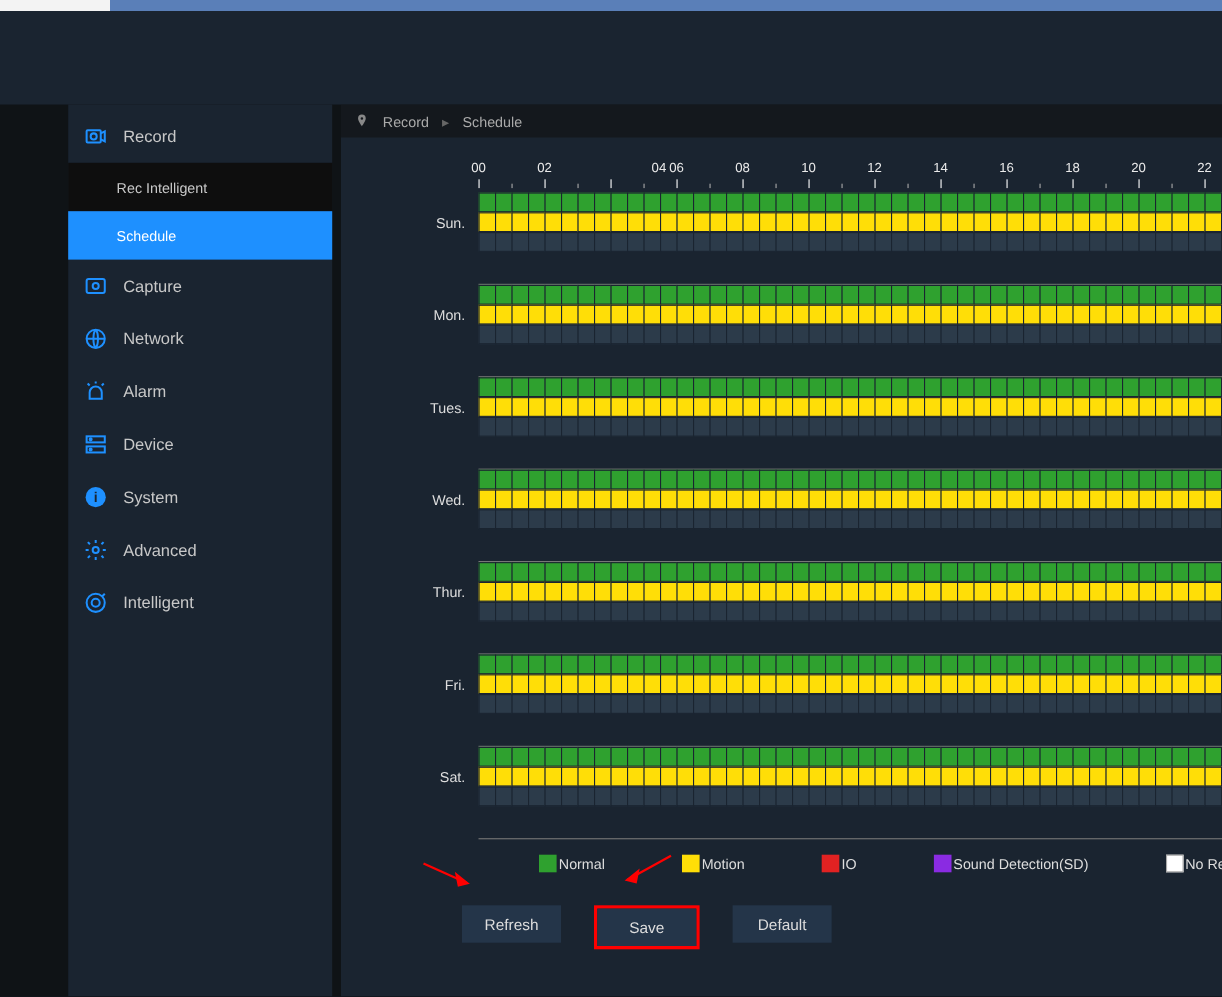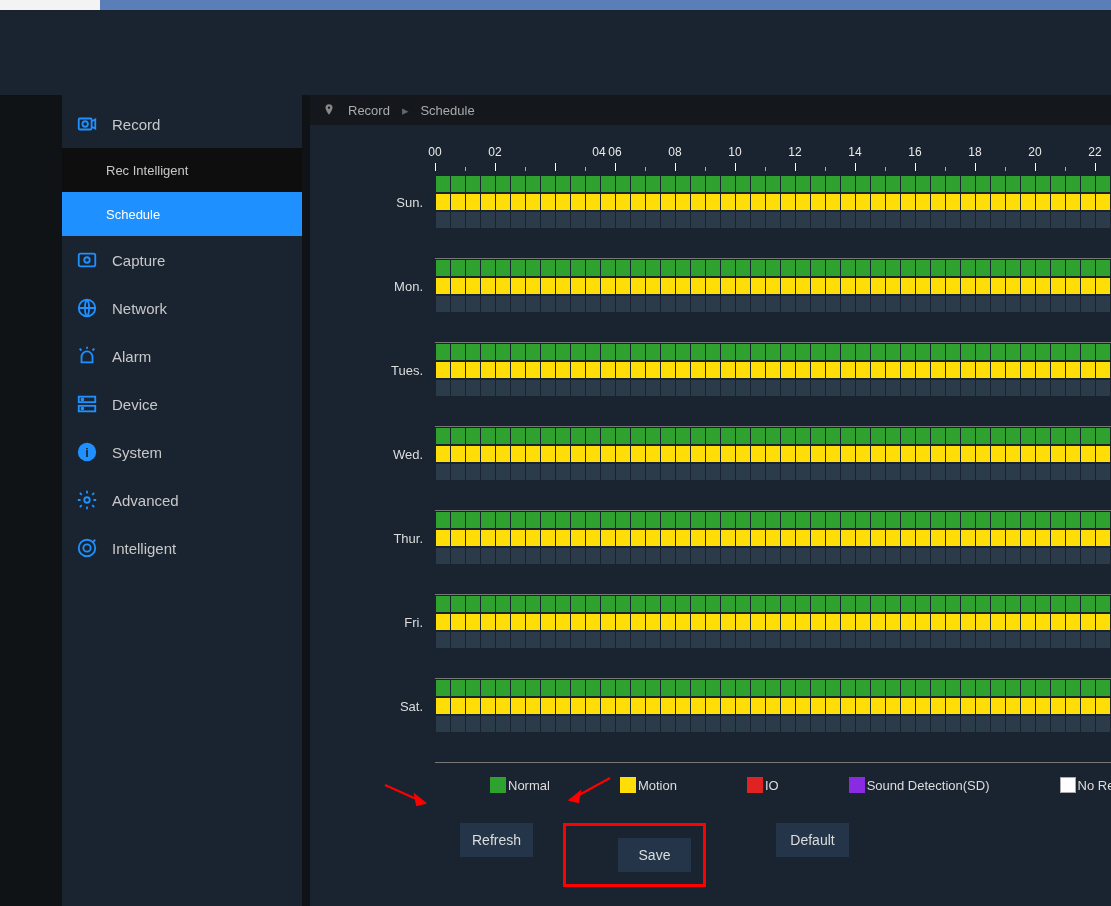--- a/index.html
+++ b/index.html
@@ -52,22 +52,22 @@
 
   
   .legend { margin-left:125px; margin-top:14px; display:flex; gap:70px; align-items:center; font-size:13px; color:#ddd;}
   .legend .item { display:flex; align-items:center; gap:2px;}
   .sw { width:16px; height:16px; display:inline-block; }
   .sw.green{background:#2fa12f;} .sw.yellow{background:#ffde07;} .sw.red{background:#e12222;}
   .sw.purple{background:#8a2be2;} .sw.white{background:#fff; border:1px solid #aaa;}
 
   
   .btns { margin-left:55px; margin-top:30px; display:flex; gap:30px; }
-  .btn { width:73px; height:34px; background:#243549; color:#ddd; display:flex; align-items:center; justify-content:center; font-size:14px; cursor:pointer;margin-left:40px;}
-  .highlight-box { border:3px solid #ff0000; padding:12px; display:flex;}
+  .btn { width:90px; height:34px; background:#243549; color:#ddd; display:flex; align-items:center; justify-content:center; font-size:14px; cursor:pointer;}
+  .highlight-box { border:3px solid #ff0000; padding:0; display:flex;}
 
   
   .arrow { position:absolute; pointer-events:none; }
 </style>
 </head>
 <body>
 
 <div class="chrome">
   <div class="chrome-tab"></div>
 </div>

